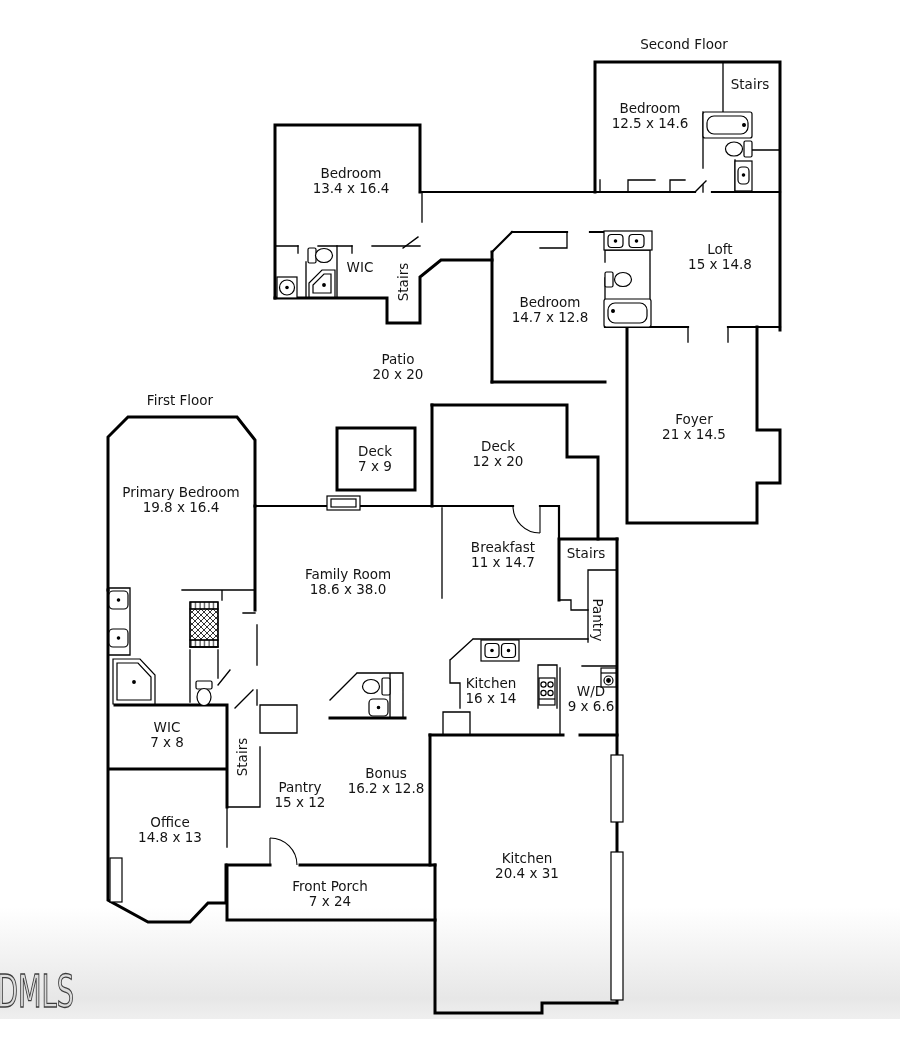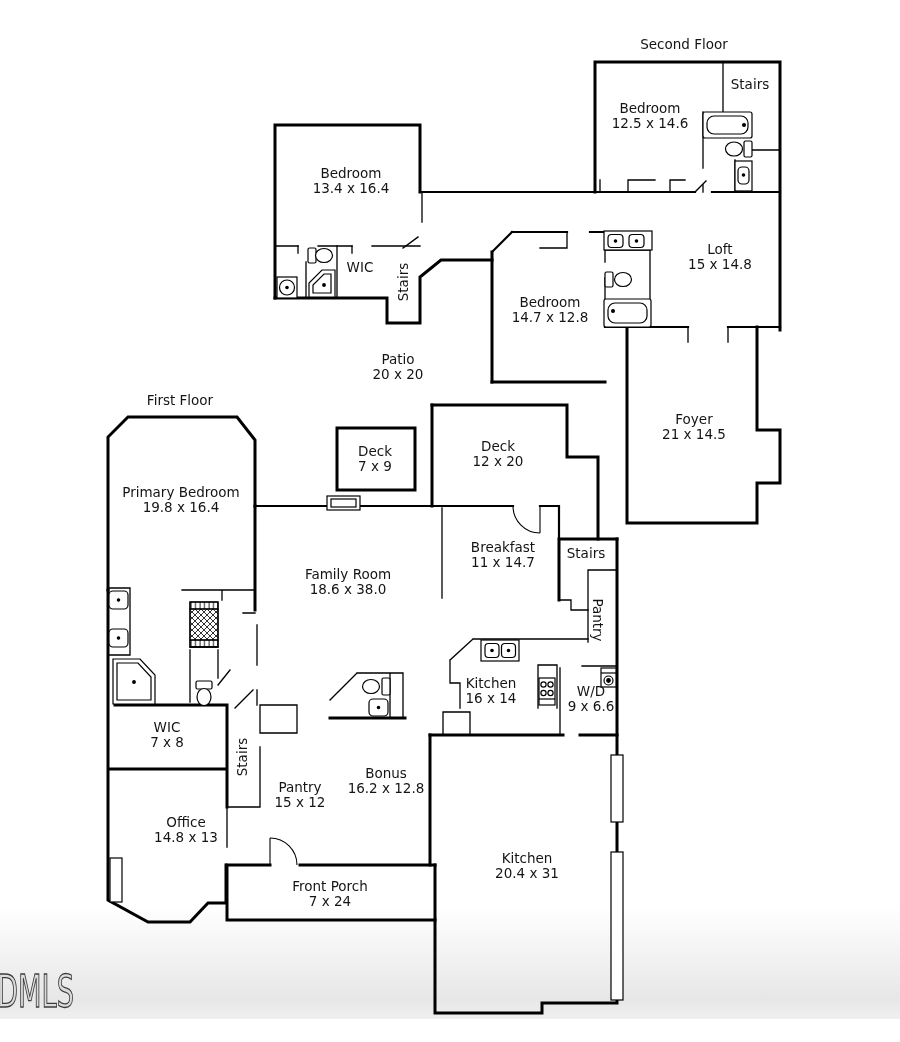--- a/index.html
+++ b/index.html
@@ -309,21 +309,21 @@
   <span class="rn">Stairs</span>
 </div>
 <div class="lbl" style="left:300px;top:795px">
   <span class="rn">Pantry</span>
   <span class="rd">15 x 12</span>
 </div>
 <div class="lbl" style="left:386px;top:781px">
   <span class="rn">Bonus</span>
   <span class="rd">16.2 x 12.8</span>
 </div>
-<div class="lbl" style="left:186px;top:830px">
+<div class="lbl" style="left:170px;top:830px">
   <span class="rn">Office</span>
   <span class="rd">14.8 x 13</span>
 </div>
 <div class="lbl" style="left:330px;top:894px">
   <span class="rn">Front Porch</span>
   <span class="rd">7 x 24</span>
 </div>
 <div class="lbl" style="left:527px;top:866px">
   <span class="rn">Kitchen</span>
   <span class="rd">20.4 x 31</span>

